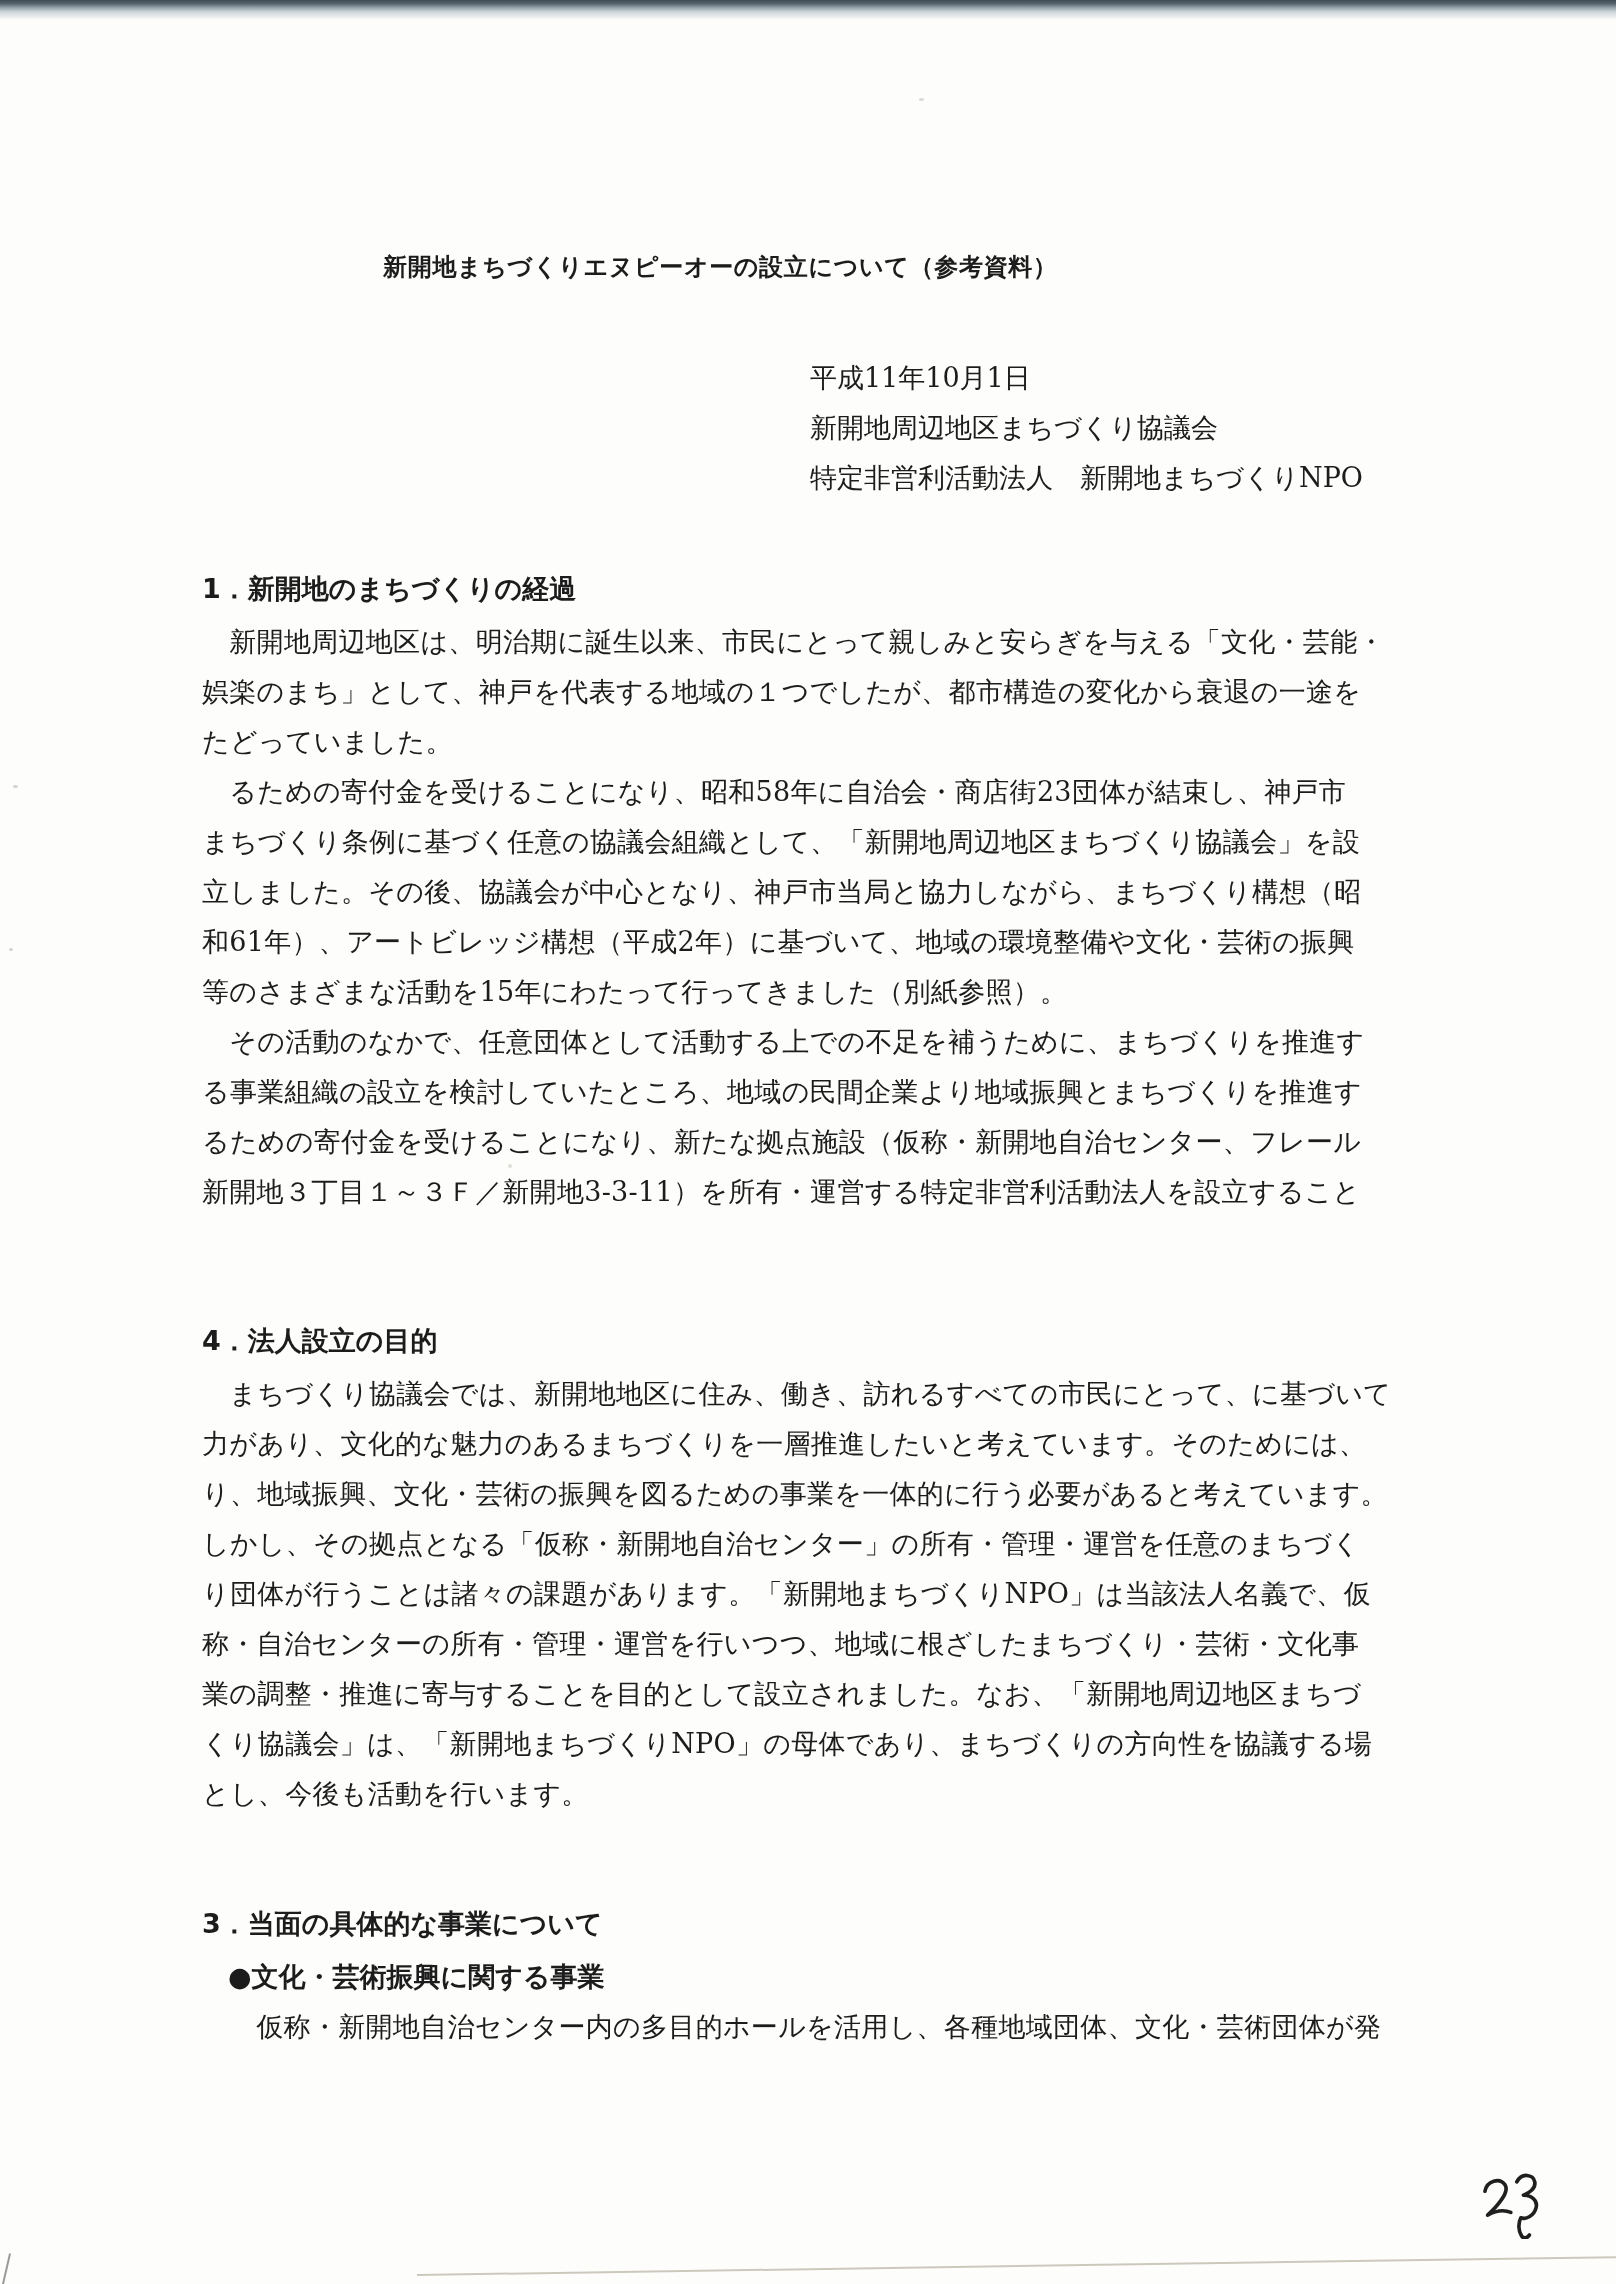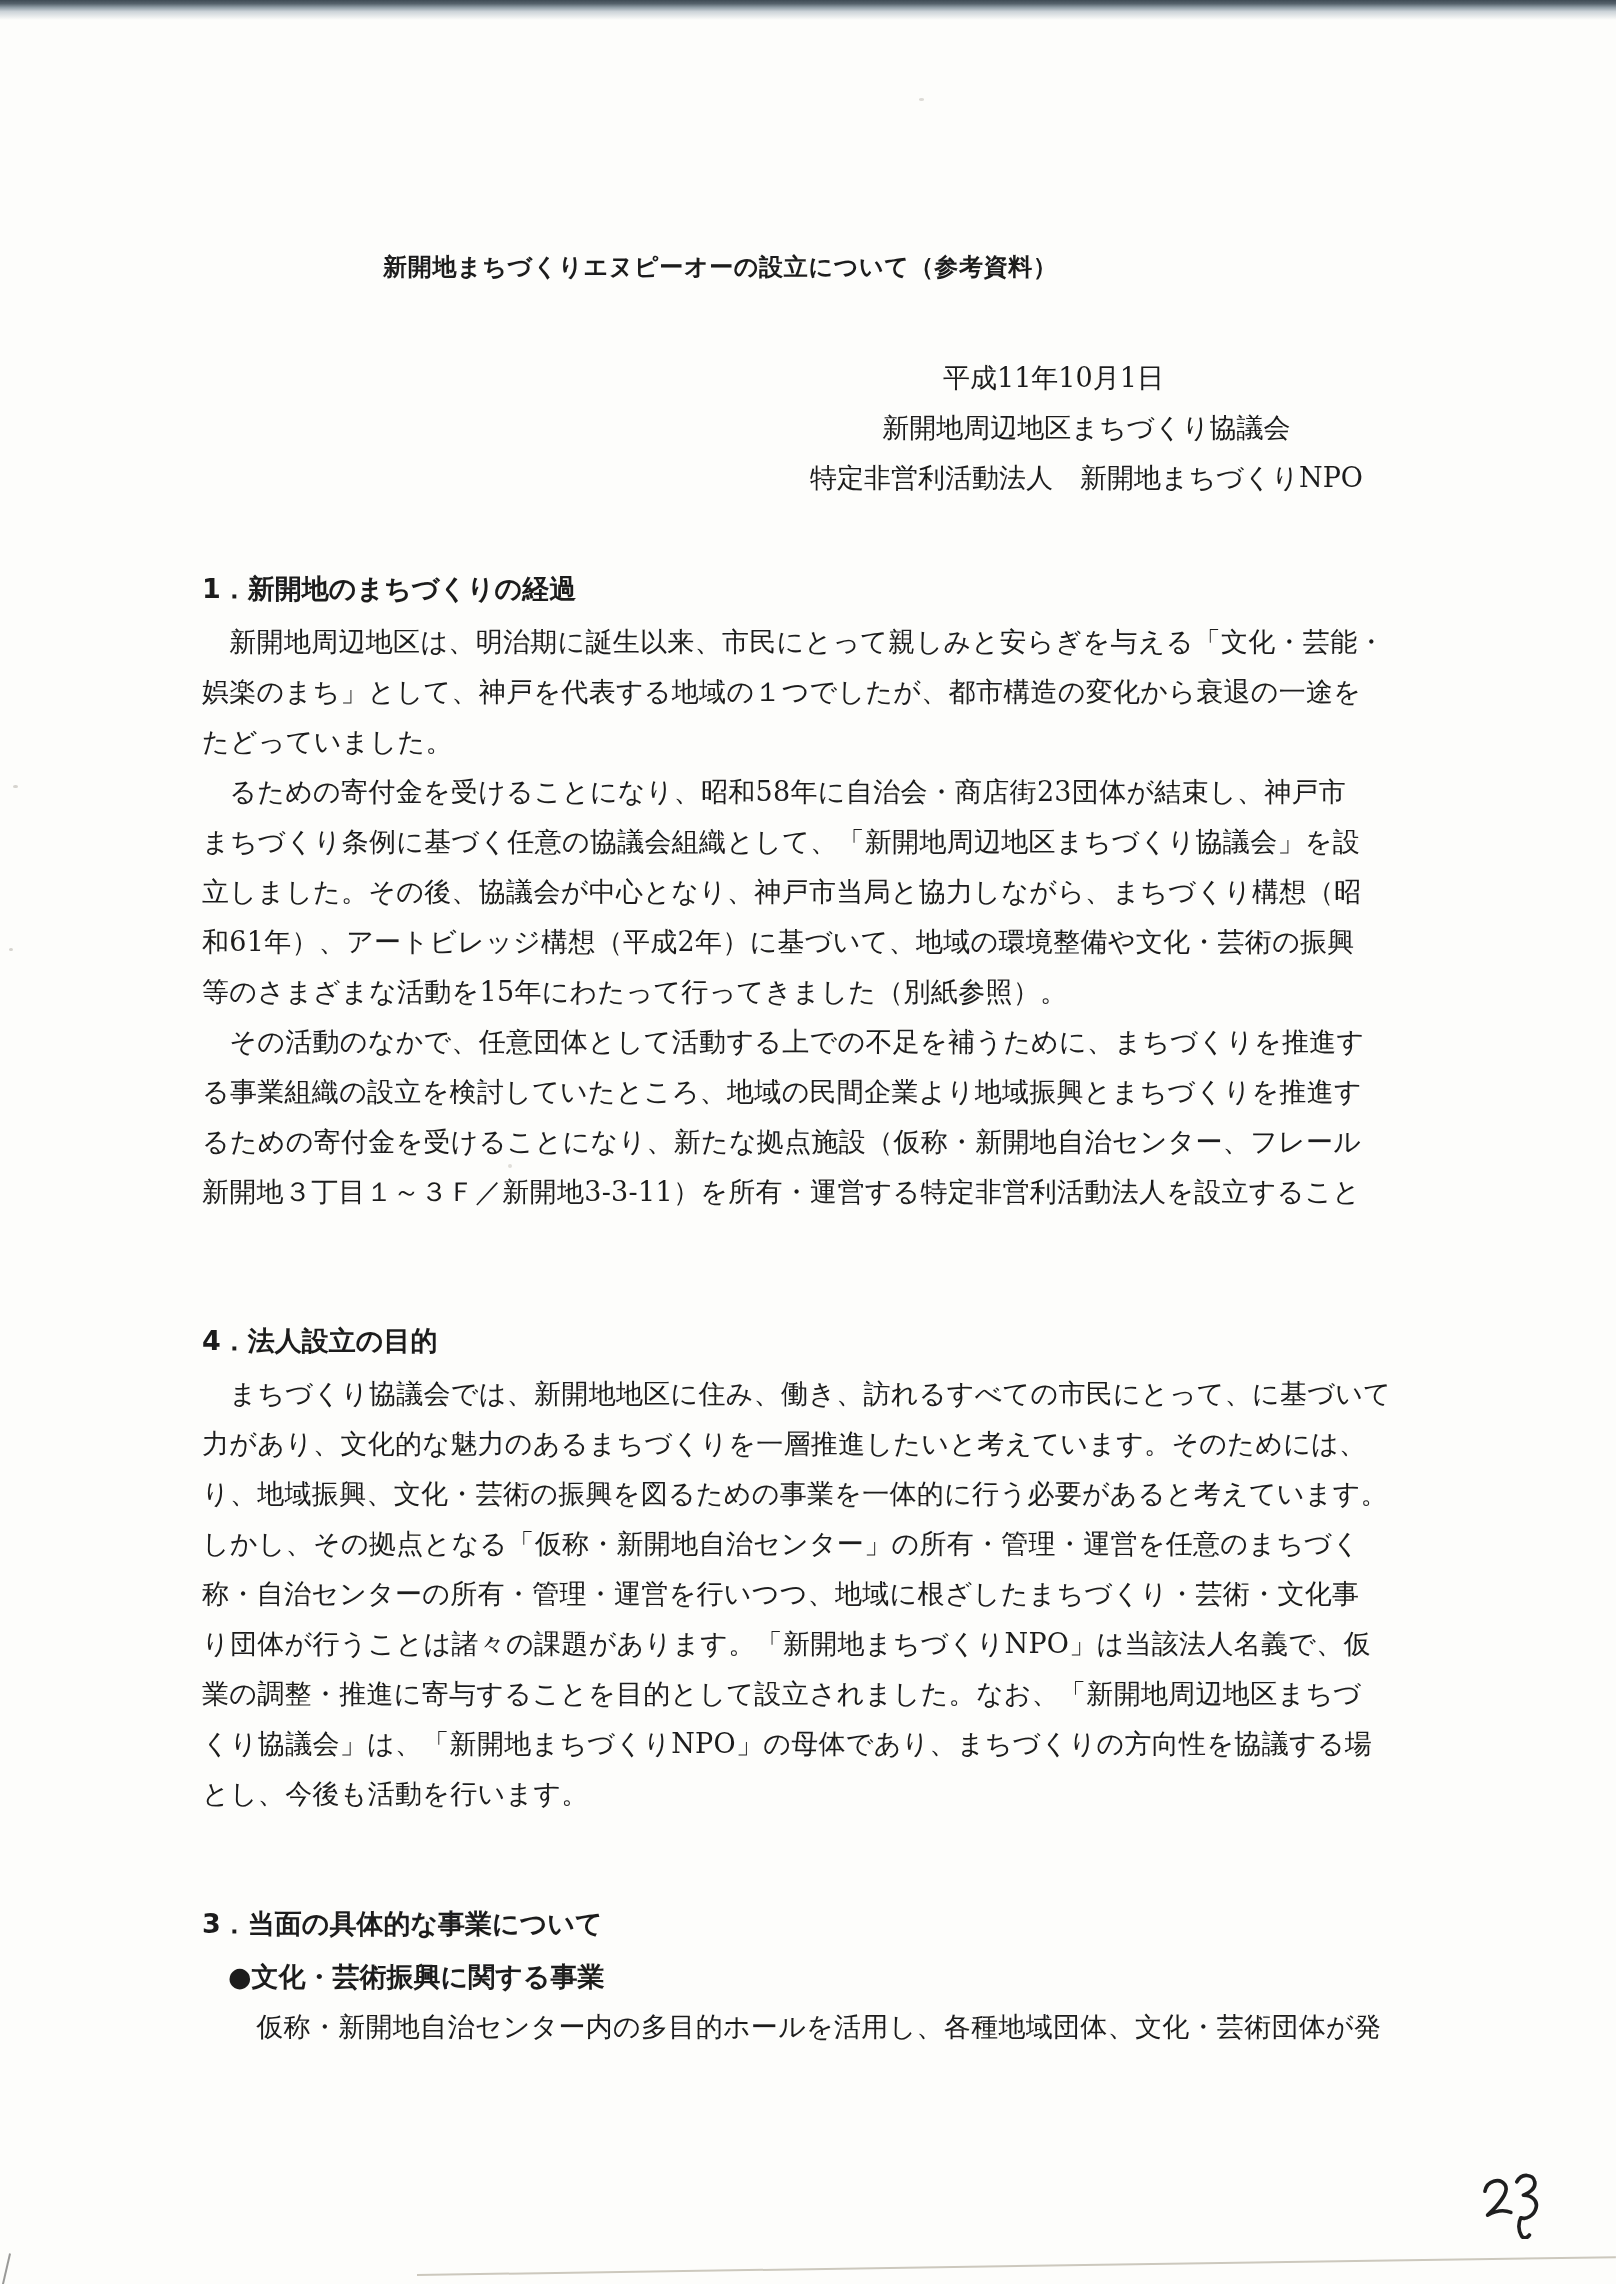--- a/index.html
+++ b/index.html
@@ -35,21 +35,21 @@
 
   
   .title {
     position:absolute; left:383px; top:253px;
     font-family:"DejaVu Sans","Liberation Sans",sans-serif;
     font-weight:700; font-size:24px; line-height:1.2; letter-spacing:0.7px;
     white-space:nowrap;
   }
   .date-block {
     position:absolute; top:353px; right:253px;
-    text-align:center; font-size:27px; line-height:50px; white-space:nowrap;
+    text-align:left; font-size:27px; line-height:50px; white-space:nowrap;
   }
   .date-block .date-line { padding-right:66px; }
   .section { position:absolute; left:202px; right:257px; }
   .sec1 { top:561px; }
   .sec2 { top:1313px; }
   .sec3 { top:1896px; }
   .sec-heading {
     font-family:"DejaVu Sans","Liberation Sans",sans-serif;
     font-weight:700; font-size:27px; line-height:56px; white-space:nowrap;
   }
@@ -106,22 +106,22 @@
       </div>
   </div>
 
   <div class="section sec2">
     <div class="sec-heading">4．法人設立の目的</div>
     <div class="lines">
         <div class="line">　まちづくり協議会では、新開地地区に住み、働き、訪れるすべての市民にとって、に基づいて</div>
         <div class="line">力があり、文化的な魅力のあるまちづくりを一層推進したいと考えています。そのためには、</div>
         <div class="line">り、地域振興、文化・芸術の振興を図るための事業を一体的に行う必要があると考えています。</div>
         <div class="line">しかし、その拠点となる「仮称・新開地自治センター」の所有・管理・運営を任意のまちづく</div>
+        <div class="line">り団体が行うことは諸々の課題があります。「新開地まちづくりNPO」は当該法人名義で、仮</div>
         <div class="line">称・自治センターの所有・管理・運営を行いつつ、地域に根ざしたまちづくり・芸術・文化事</div>
-        <div class="line">り団体が行うことは諸々の課題があります。「新開地まちづくりNPO」は当該法人名義で、仮</div>
         <div class="line">業の調整・推進に寄与することを目的として設立されました。なお、「新開地周辺地区まちづ</div>
         <div class="line">くり協議会」は、「新開地まちづくりNPO」の母体であり、まちづくりの方向性を協議する場</div>
         <div class="line">とし、今後も活動を行います。</div>
       </div>
   </div>
 
   <div class="section sec3">
     <div class="sec-heading">3．当面の具体的な事業について</div>
     <div class="bullet-heading">●文化・芸術振興に関する事業</div>
     <div class="lines">

